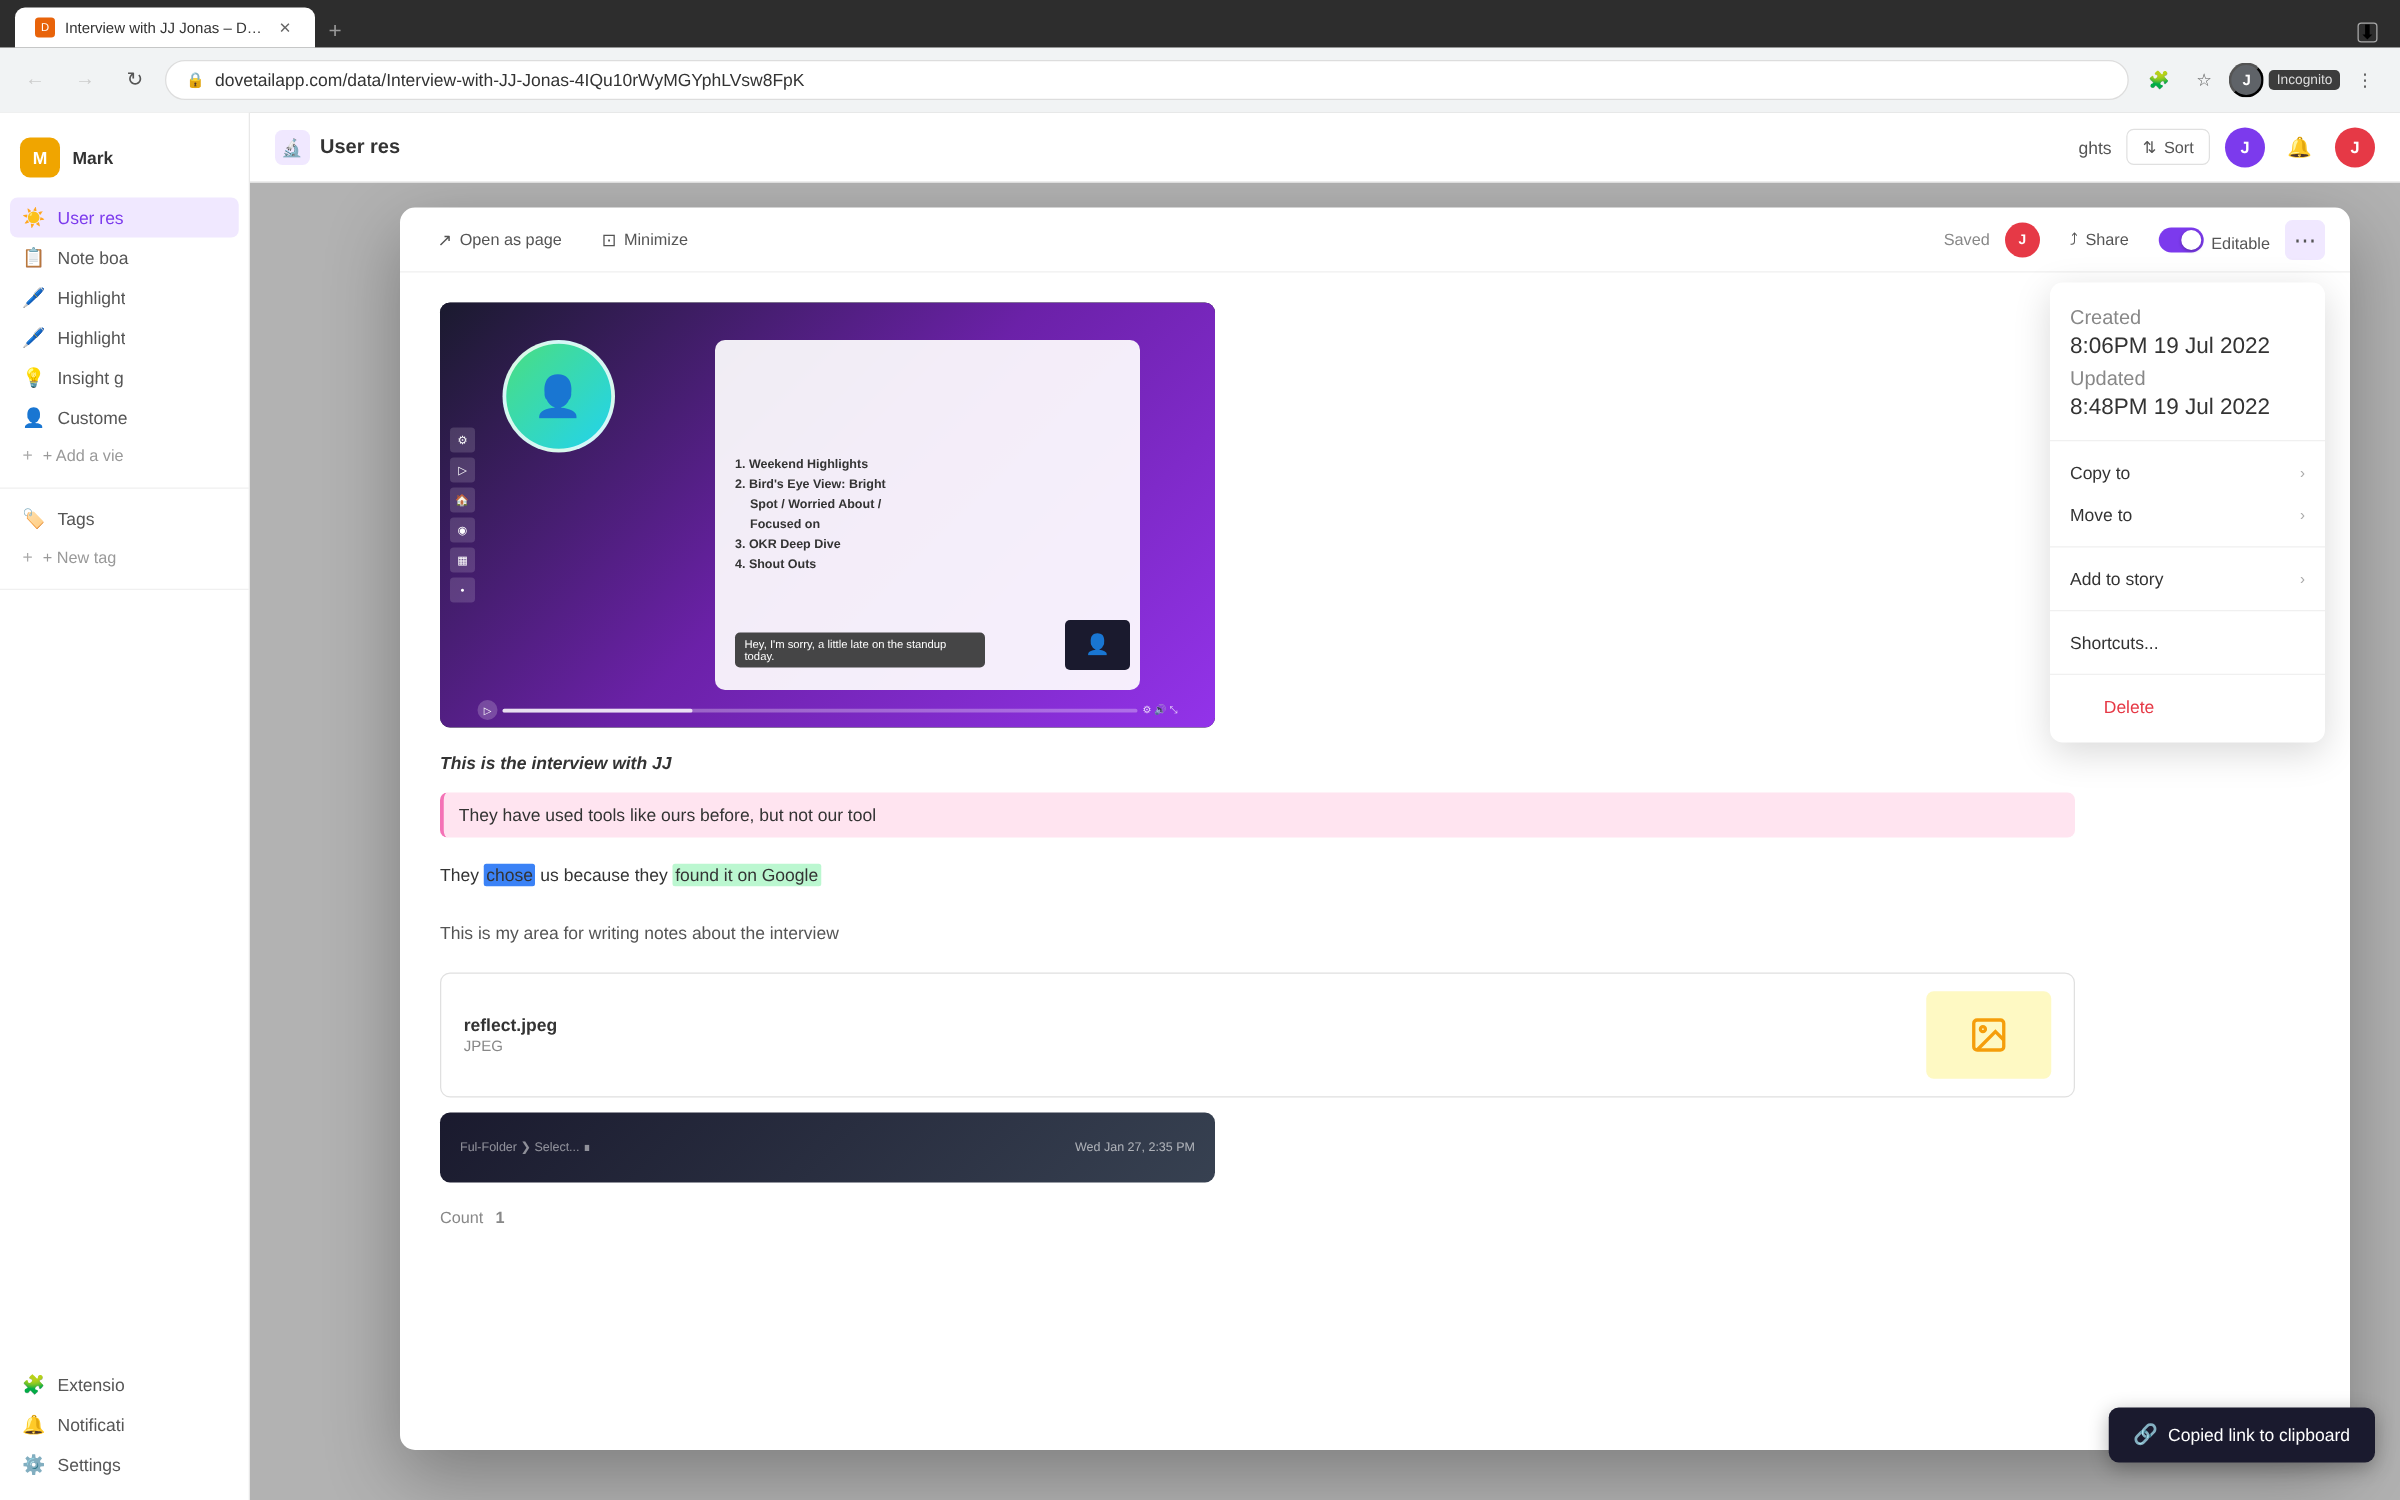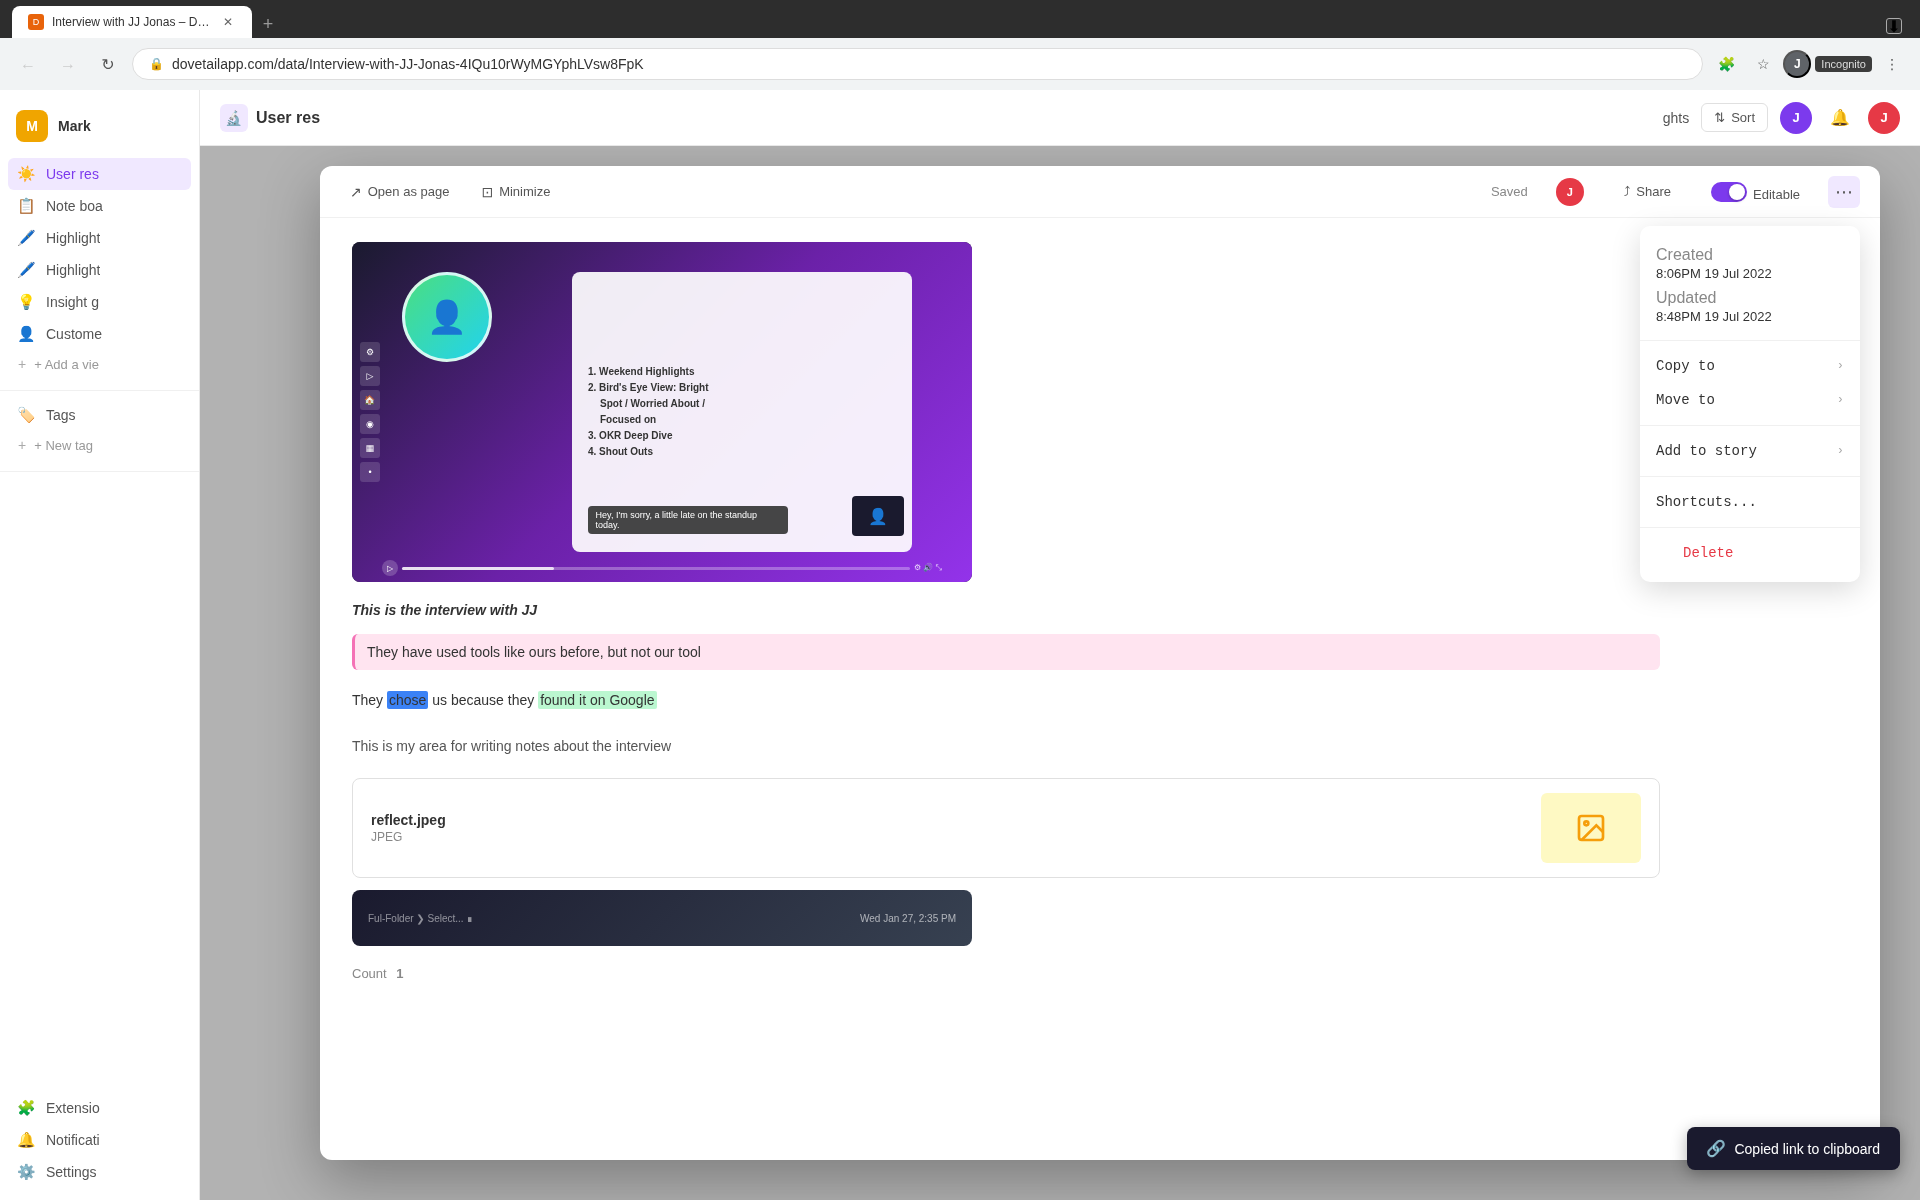--- a/index.html
+++ b/index.html
@@ -58,21 +58,21 @@
 
     
     .modal-overlay { position: absolute; top: 0; left: 0; right: 0; bottom: 0; background: rgba(0,0,0,0.3); z-index: 10; }
 
     
     .document-modal { position: absolute; top: 20px; left: 120px; right: 40px; bottom: 40px; background: #fff; border-radius: 12px; box-shadow: 0 20px 60px rgba(0,0,0,0.3); z-index: 20; display: flex; flex-direction: column; overflow: hidden; }
     .doc-toolbar { height: 52px; display: flex; align-items: center; padding: 0 20px; gap: 12px; border-bottom: 1px solid #f0f0f0; flex-shrink: 0; }
     .doc-toolbar-left { display: flex; align-items: center; gap: 12px; }
     .doc-btn { display: flex; align-items: center; gap: 6px; padding: 6px 10px; border-radius: 6px; cursor: pointer; font-size: 13px; color: #555; background: none; border: none; }
     .doc-btn-icon { font-size: 14px; }
-    .doc-toolbar-right { margin-left: auto; display: flex; align-items: center; gap: 28px; }
+    .doc-toolbar-right { margin-left: auto; display: flex; align-items: center; gap: 12px; }
     .saved-badge { font-size: 13px; color: #888; }
     .doc-user-avatar { width: 28px; height: 28px; border-radius: 50%; background: #e63946; display: flex; align-items: center; justify-content: center; color: white; font-size: 11px; font-weight: 600; cursor: pointer; }
     .share-btn { display: flex; align-items: center; gap: 6px; padding: 6px 12px; border-radius: 6px; cursor: pointer; font-size: 13px; color: #555; border: none; background: none; }
     .editable-toggle { display: flex; align-items: flex-end; gap: 6px; font-size: 13px; color: #555; }
     .toggle-switch { width: 36px; height: 20px; background: #e0e0e0; border-radius: 10px; cursor: pointer; position: relative; }
     .toggle-switch.on { background: #7c3aed; }
     .toggle-knob { width: 16px; height: 16px; background: white; border-radius: 50%; position: absolute; top: 2px; transition: left 0.2s; box-shadow: 0 1px 3px rgba(0,0,0,0.3); }
     .toggle-switch .toggle-knob { left: 2px; }
     .toggle-switch.on .toggle-knob { left: 18px; }
     .more-btn { width: 32px; height: 32px; display: flex; align-items: center; justify-content: center; border-radius: 6px; cursor: pointer; color: #555; font-size: 18px; border: none; background: none; position: relative; }
@@ -99,23 +99,23 @@
     .tag-badge { display: inline-flex; align-items: center; gap: 6px; padding: 5px 10px; border-radius: 20px; font-size: 13px; font-weight: 500; cursor: pointer; width: fit-content; }
     .tag-pink { background: #e63946; color: white; }
     .tag-purple { background: #9333ea; color: white; }
     .tag-green { background: #10b981; color: white; }
     .tag-count { font-size: 11px; opacity: 0.8; }
 
     
     .dropdown-menu { position: absolute; top: 60px; right: 20px; background: white; border-radius: 10px; box-shadow: 0 8px 30px rgba(0,0,0,0.15); z-index: 100; width: 220px; padding: 12px 0; }
     .dropdown-section { padding: 8px 16px; }
     .dropdown-meta-label { font-size: 16px; color: #888; margin-bottom: 2px; }
-    .dropdown-meta-value { font-size: 13px; color: #333; font-weight: 500; }
+    .dropdown-meta-value { font-size: 18px; color: #333; font-weight: 500; }
     .dropdown-divider { border: none; border-top: 1px solid #f0f0f0; margin: 8px 0; }
-    .dropdown-item { display: flex; align-items: center; justify-content: space-between; padding: 9px 16px; cursor: pointer; font-size: 14px; color: #333; font-family: Liberation Mono, monospace; }
+    .dropdown-item { display: flex; align-items: center; justify-content: space-between; padding: 9px 16px; cursor: pointer; font-size: 14px; color: #333; }
     .dropdown-item.danger { color: #e63946; padding-left: 43px; }
     .dropdown-item .arrow { color: #aaa; font-size: 12px; }
 
     
     .toast { position: fixed; bottom: 30px; right: 20px; background: #1a1a2e; color: white; padding: 12px 20px; border-radius: 8px; font-size: 14px; display: flex; align-items: center; gap: 8px; z-index: 1000; box-shadow: 0 4px 16px rgba(0,0,0,0.3); }
     .toast-icon { color: #60a5fa; font-size: 16px; }
 
     
     ::-webkit-scrollbar { width: 6px; }
     ::-webkit-scrollbar-track { background: #f1f1f1; }

